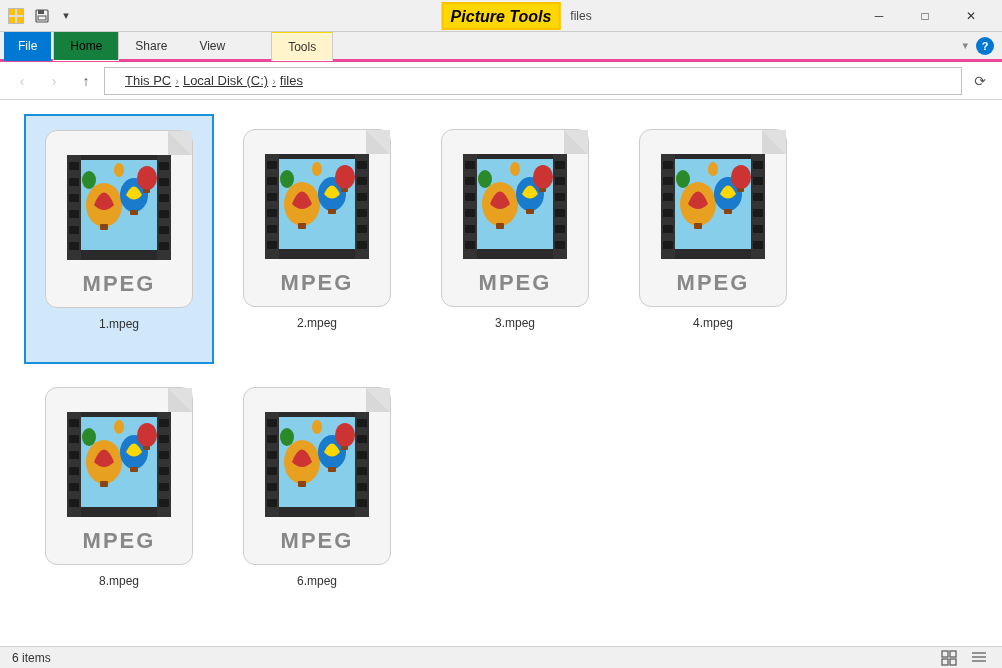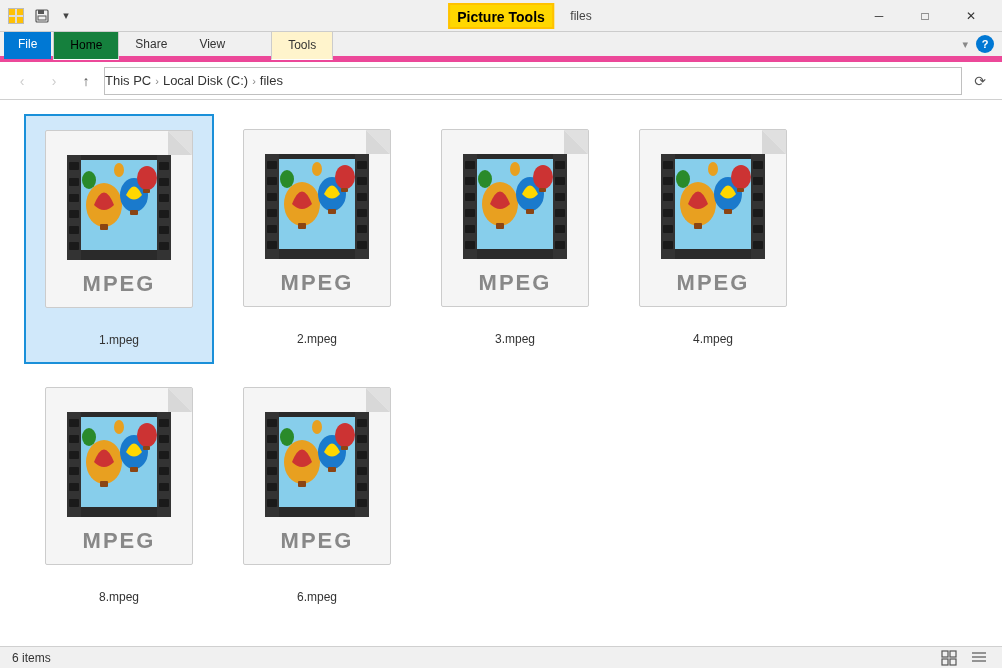--- a/index.html
+++ b/index.html
@@ -52,24 +52,25 @@
     .title-tab-group {
       display: flex;
       align-items: flex-end;
       position: absolute;
       left: 50%;
       transform: translateX(-50%);
       gap: 0;
     }
     .title-tab {
       padding: 4px 7px;
-      font-size: 14px;
+      font-size: 16px;
       color: #333;
       background: #f0f0f0;
       border: 1px solid transparent;
+      font-style: italic;
     }
     .title-tab.active {
       background: #ffd700;
       border: 2px solid #ffc200;
       color: #000;
       font-weight: 600;
       padding-bottom: 2px;
     }
     .title-window-controls {
       display: flex;
@@ -85,21 +86,21 @@
       font-size: 12px;
       color: #333;
       background: transparent;
     }
     .ribbon-tabs {
       display: flex;
       align-items: center;
       height: 30px;
       padding: 0 0 0 4px;
       background: #f0f0f0;
-      border-bottom: 6px solid #ec4899;
+      border-bottom: 3px solid #ec4899;
       text-align: right;
     }
     .ribbon-tab {
       padding: 4px 16px;
       font-size: 12px;
       cursor: pointer;
       color: #333;
       height: 30px;
       display: flex; align-items: center;
     }
@@ -165,25 +166,26 @@
       border: 1px solid transparent;
       border-radius: 2px;
     }
     .nav-btn.disabled { color: #ccc; cursor: default; }
     .address-path {
       flex: 1;
       height: 28px;
       border: 1px solid #c0c0c0;
       display: flex;
       align-items: center;
-      padding: 0 0;
+      padding: 0 20px;
       font-size: 13px;
       color: #333;
       background: #fff;
       cursor: text;
+      text-decoration: underline;
     }
     .address-path-sep {
       color: #888;
       margin: 0 4px;
       font-size: 11px;
     }
     .address-refresh {
       width: 28px;
       height: 28px;
       display: flex; align-items: center; justify-content: center;
@@ -250,21 +252,21 @@
       align-items: center;
       justify-content: center;
     }
 
     
     .mpeg-icon {
       width: 148px;
       height: 178px;
       background: #f5f5f5;
       border: 1px solid #ccc;
-      border-radius: 2px;
+      border-radius: 12px;
       position: relative;
       display: flex;
       flex-direction: column;
       align-items: center;
       justify-content: flex-end;
       padding-bottom: 10px;
     }
     .mpeg-corner-fold {
       position: absolute;
       top: 0;
@@ -302,21 +304,21 @@
     
     .film-svg {
       width: 120px;
       height: 115px;
     }
 
     .file-name {
       font-size: 12px;
       color: #333;
       text-align: center;
-      margin-top: 22px;
+      margin-top: 6px;
       max-width: 160px;
       overflow: hidden;
       text-overflow: ellipsis;
       white-space: nowrap;
     }
 
     
     .status-bar {
       position: fixed;
       bottom: 0;

